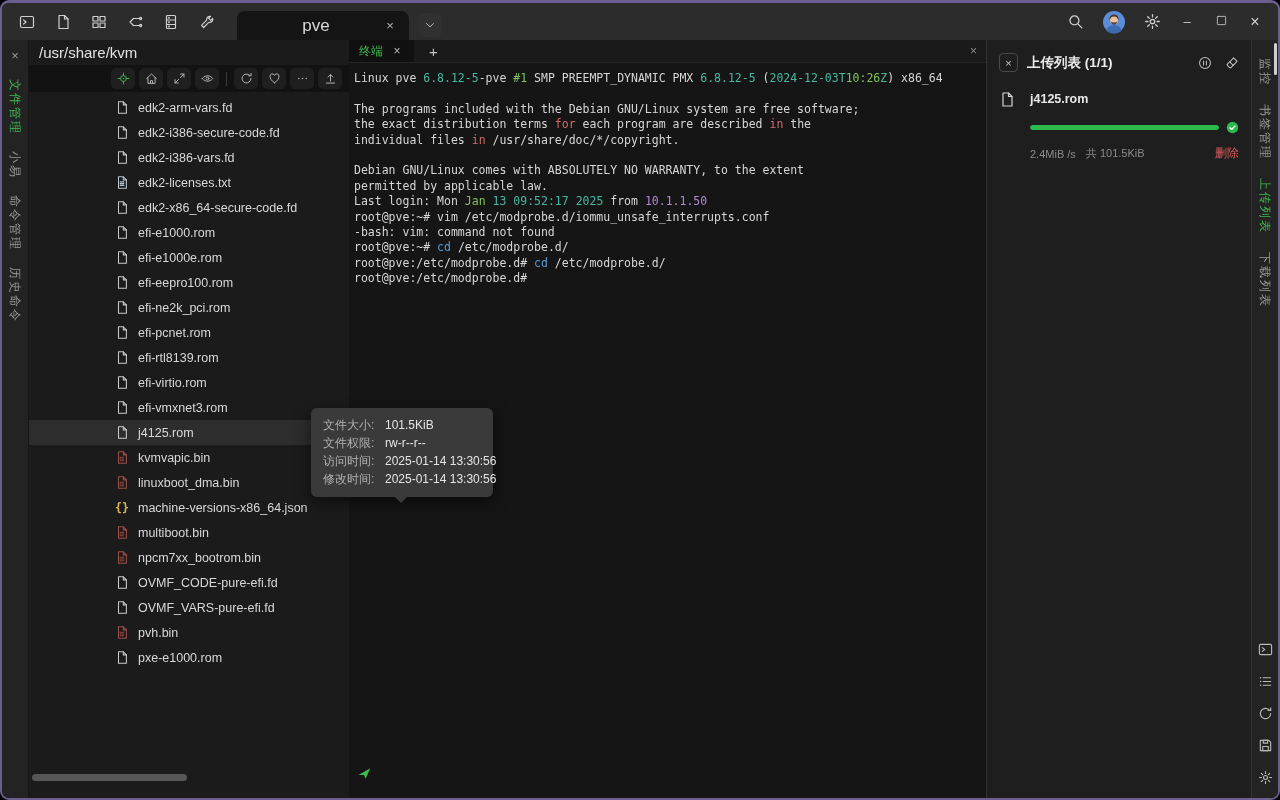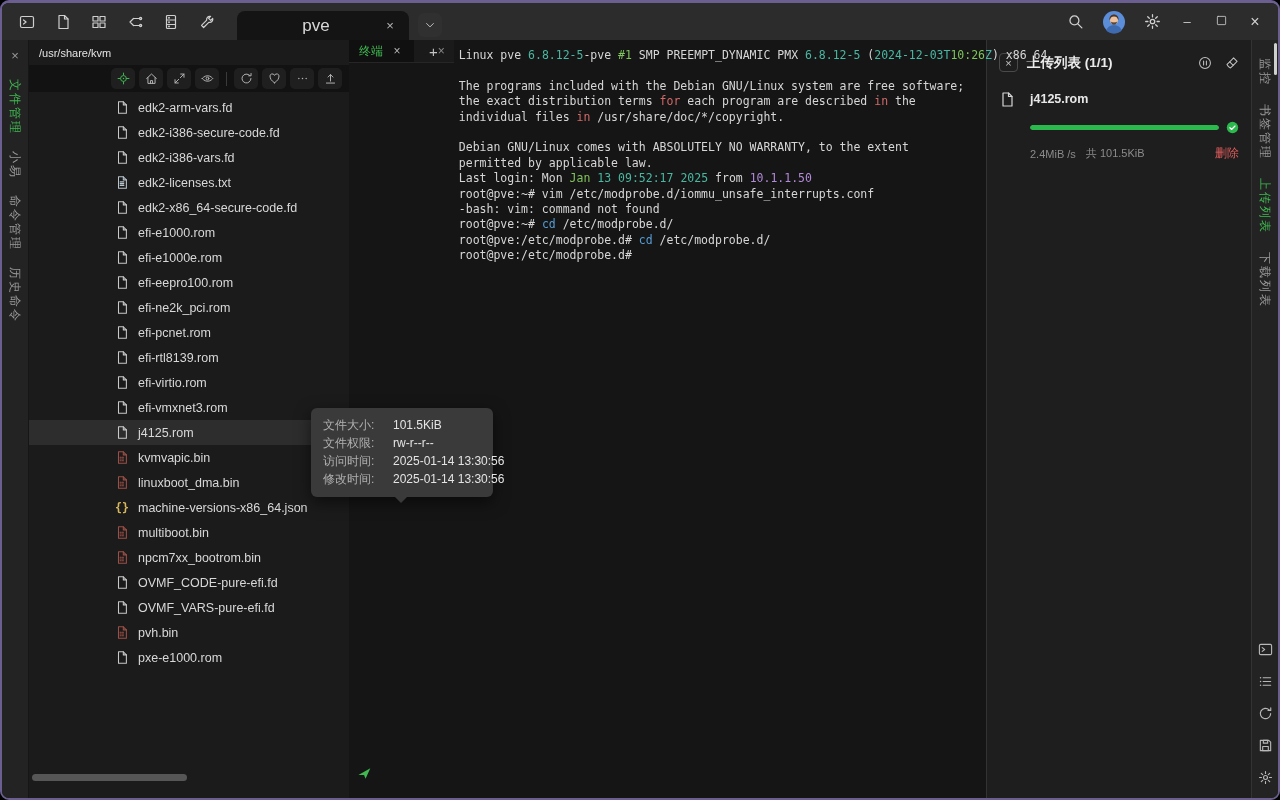--- a/index.html
+++ b/index.html
@@ -35,38 +35,38 @@
   .rail-left .vlabel{margin-top:16px;}
   .rail-left .vlabel:first-of-type{margin-top:7px;}
   .rail-right .vlabel{margin-top:18px;}
   .rail-right .vlabel:first-of-type{margin-top:8px;}
   .rail-bottom{margin-top:auto;display:flex;flex-direction:column;gap:17px;margin-bottom:13px;color:#b8b8b8;}
   .rail-bottom .icn{width:15px;height:15px;cursor:pointer;}
   .mini-scroll{position:absolute;right:1px;top:3px;width:3px;height:32px;border-radius:2px;background:#cfcfcf;}
 
   
   .file-panel{width:320px;background:#1b1b1b;display:flex;flex-direction:column;position:relative;flex:0 0 auto;}
-  .path-row{height:25px;display:flex;align-items:center;padding:0 10px;color:#e3e3e3;font-size:11px;}
+  .path-row{height:25px;display:flex;align-items:center;padding:0 10px;color:#e3e3e3;font-size:15px;}
   .fm-toolbar{height:27px;background:#121212;display:flex;align-items:center;justify-content:flex-end;gap:4px;padding:0 7px;}
   .tool-btn{width:24px;height:21px;border-radius:5px;background:#1f1f1f;display:flex;align-items:center;justify-content:center;color:#b5b5b5;cursor:pointer;}
   .tool-btn .icn{width:13px;height:13px;}
   .tool-btn.green{color:#3fb950;}
   .tb-div{width:1px;height:14px;background:#3a3a3a;margin:0 3px;}
   .file-list{flex:1;overflow:hidden;padding-top:3px;}
   .file-row{height:25px;display:flex;align-items:center;padding-left:86px;gap:9px;color:#d8d8d8;font-size:12.5px;cursor:pointer;}
   .file-row.selected{background:#2d2d2d;}
   .f-ico{width:14px;height:15px;display:flex;align-items:center;justify-content:center;color:#c9c9c9;flex:0 0 auto;}
   .f-ico .icn{width:14px;height:15px;}
   .f-ico.bin{color:#9c4f47;}
   .f-ico.txt{color:#b9c4cd;}
   .f-ico.json{color:#d9b85c;font-weight:700;font-size:11.5px;font-family:"DejaVu Sans Mono",monospace;}
   .h-scroll{position:absolute;left:3px;bottom:17px;width:155px;height:7px;border-radius:4px;background:#565656;cursor:pointer;}
 
   
-  .terminal{flex:1;background:#151515;display:flex;flex-direction:row;border-right:1px solid #333;position:relative;min-width:0;}
+  .terminal{flex:1;background:#151515;display:flex;flex-direction:column;border-right:1px solid #333;position:relative;min-width:0;}
   .term-tabbar{height:23px;background:#1a1a1a;display:flex;align-items:center;border-bottom:1px solid #262626;flex:0 0 auto;}
   .term-tab{height:100%;display:flex;align-items:center;gap:7px;padding:0 10px;background:#101010;color:#3fb950;font-size:12px;cursor:pointer;}
   .term-tab .tab-close{color:#b5b5b5;font-size:12px;}
   .term-plus{margin-left:15px;color:#c5c5c5;font-size:15px;cursor:pointer;line-height:1;}
   .term-bar-close{margin-left:auto;margin-right:9px;color:#8a8a8a;font-size:12px;cursor:pointer;}
   .term-body{padding:8px 5px;font-family:"DejaVu Sans Mono",monospace;font-size:11.5px;line-height:15.4px;white-space:pre;color:#d6d6d6;}
   .c-d{color:#d6d6d6;} .c-t{color:#49b8a2;} .c-g{color:#7fc35a;} .c-r{color:#d16969;} .c-b{color:#569cd6;} .c-p{color:#b389d9;}
   .term-plane{position:absolute;left:8px;bottom:17px;width:15px;height:15px;color:#3fb950;cursor:pointer;}
 
   
@@ -83,21 +83,21 @@
   .bar-track{flex:1;height:5px;border-radius:3px;background:#2a2a2a;overflow:hidden;}
   .bar{height:100%;border-radius:3px;background:#2bb94e;}
   .check{width:13px;height:13px;flex:0 0 auto;}
   .up-stats{grid-column:2;display:flex;align-items:center;margin-top:11px;font-size:11px;color:#8b8b8b;gap:10px;}
   .up-del{margin-left:auto;color:#e05c5c;font-size:12px;cursor:pointer;}
 
   
   .tooltip{position:absolute;left:309px;top:368px;width:182px;background:#3a3a3a;border-radius:6px;padding:8px 12px 9px;
     z-index:6;box-shadow:0 5px 16px rgba(0,0,0,.55);font-size:12px;}
   .tooltip::after{content:"";position:absolute;left:84px;top:100%;border:6px solid transparent;border-top-color:#3a3a3a;}
-  .tt-row{display:flex;line-height:18px;gap:8px;}
+  .tt-row{display:flex;line-height:18px;}
   .tt-label{width:62px;color:#b0b0b0;flex:0 0 auto;}
   .tt-value{color:#e4e4e4;white-space:nowrap;}
 
   .icn{display:inline-flex;}
   .icn svg{width:100%;height:100%;}
 </style>
 </head>
 <body>
 
 <div class="window">

